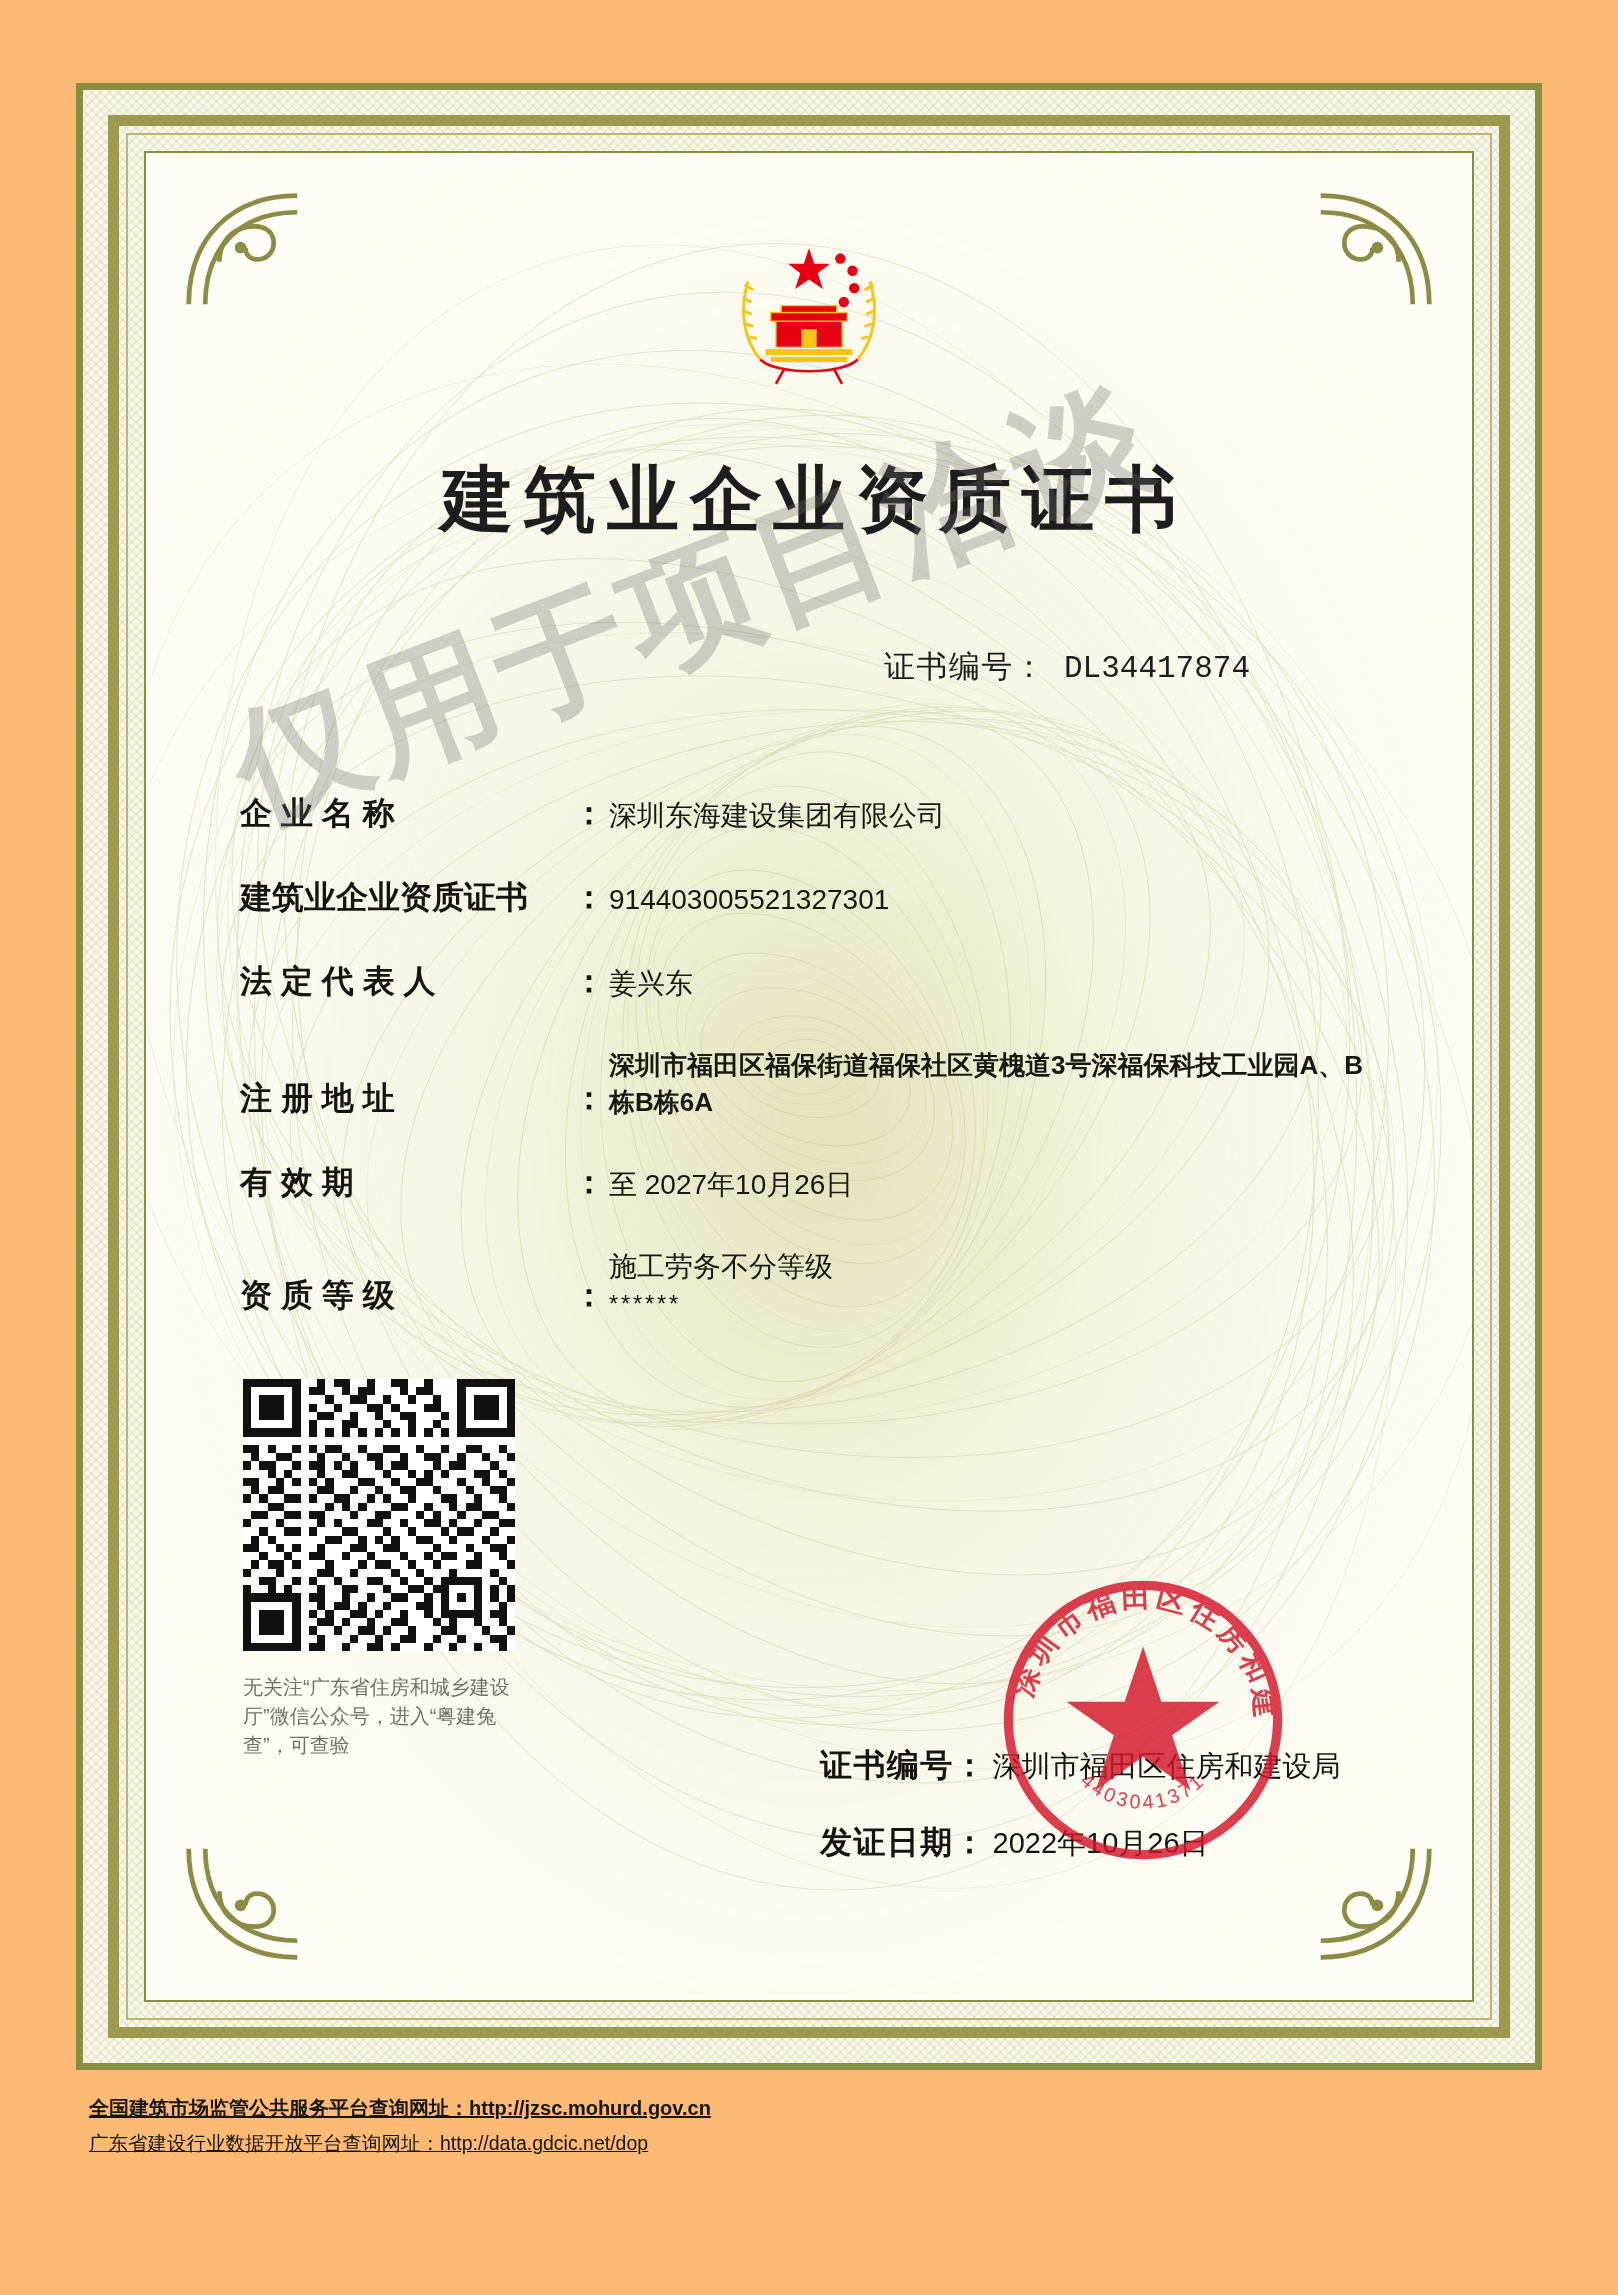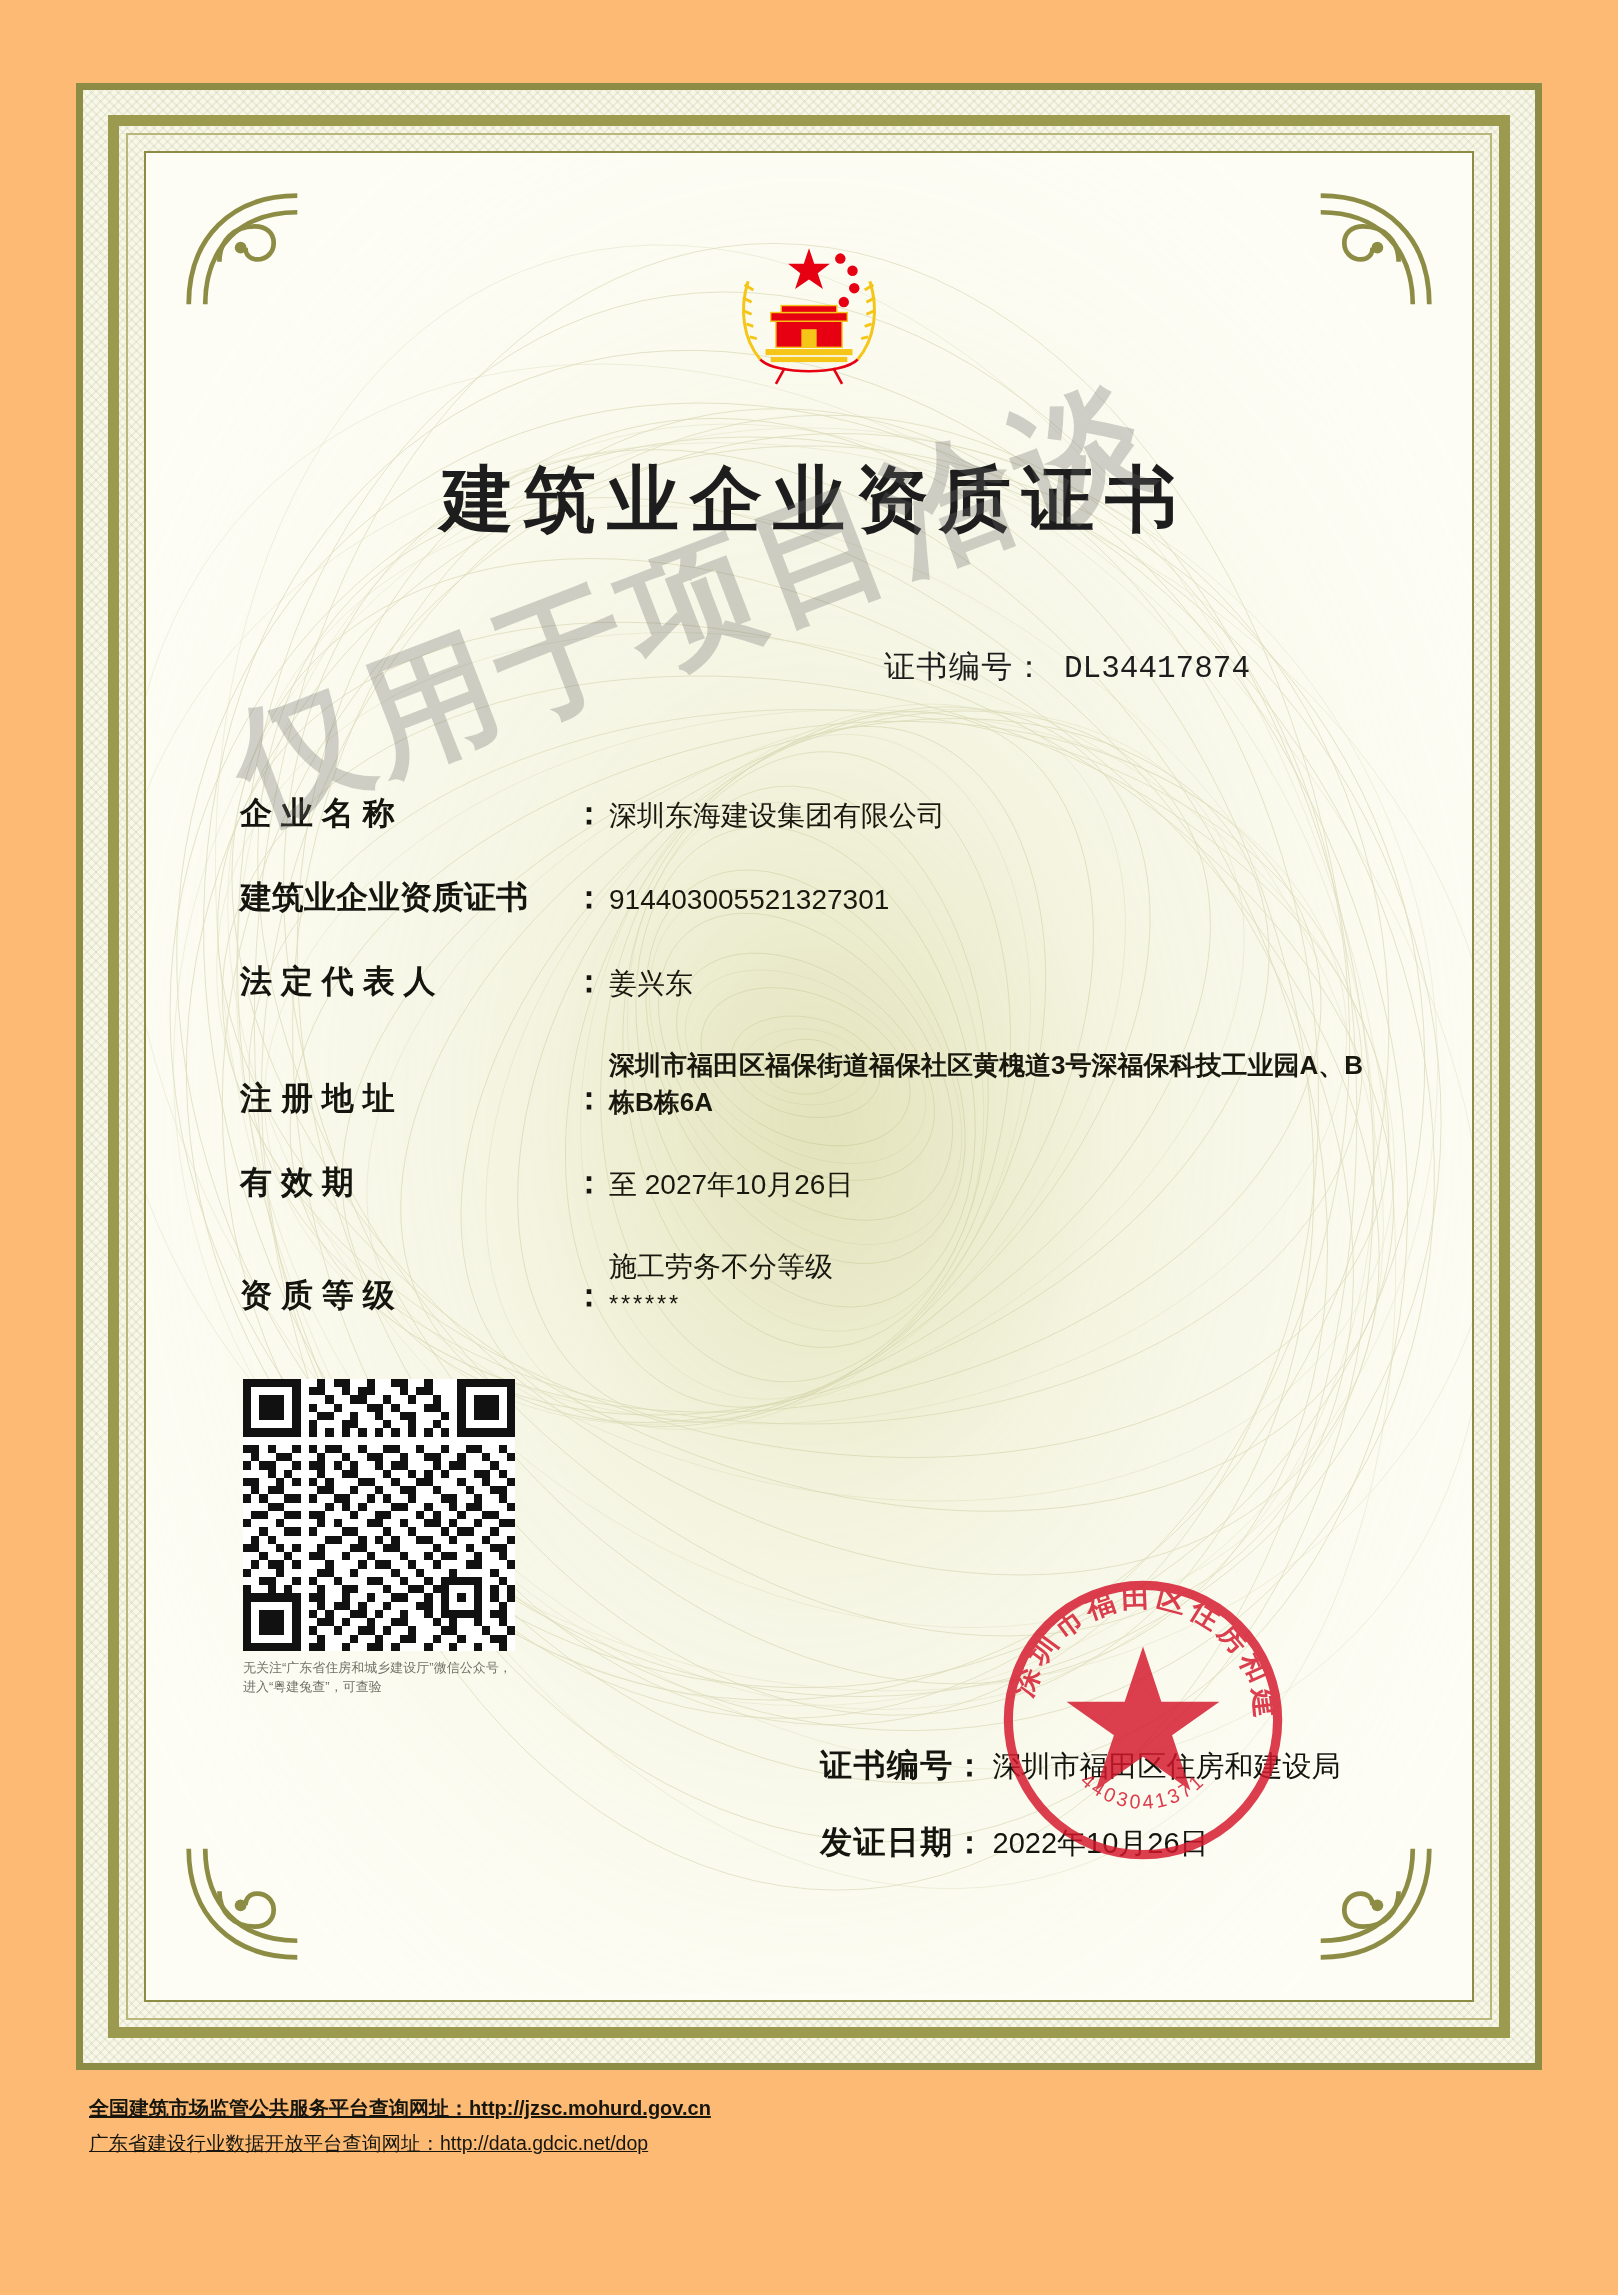--- a/index.html
+++ b/index.html
@@ -167,22 +167,22 @@
     top: 1379px;
     width: 278px;
   }
   .qr {
     width: 272px;
     height: 272px;
     image-rendering: pixelated;
     background: #ffffff;
   }
   .qr-caption {
-    margin-top: 6px;
-    font-size: 13px;
+    margin-top: 20px;
+    font-size: 20px;
     line-height: 1.45;
     color: #3a3a30;
     opacity: 0.72;
     width: 281px;
   }
 
   
   .issuer {
     position: absolute;
     left: 820px;

